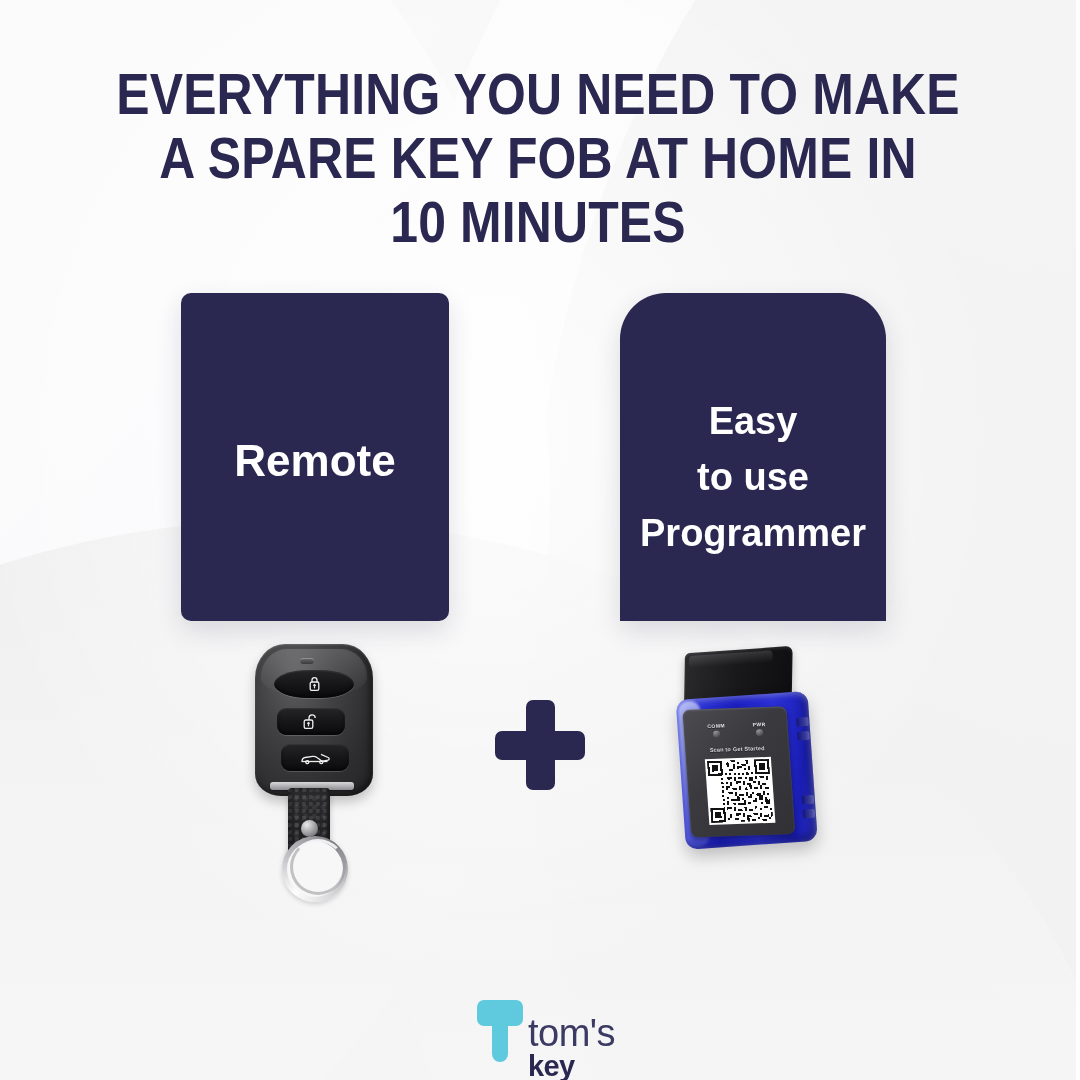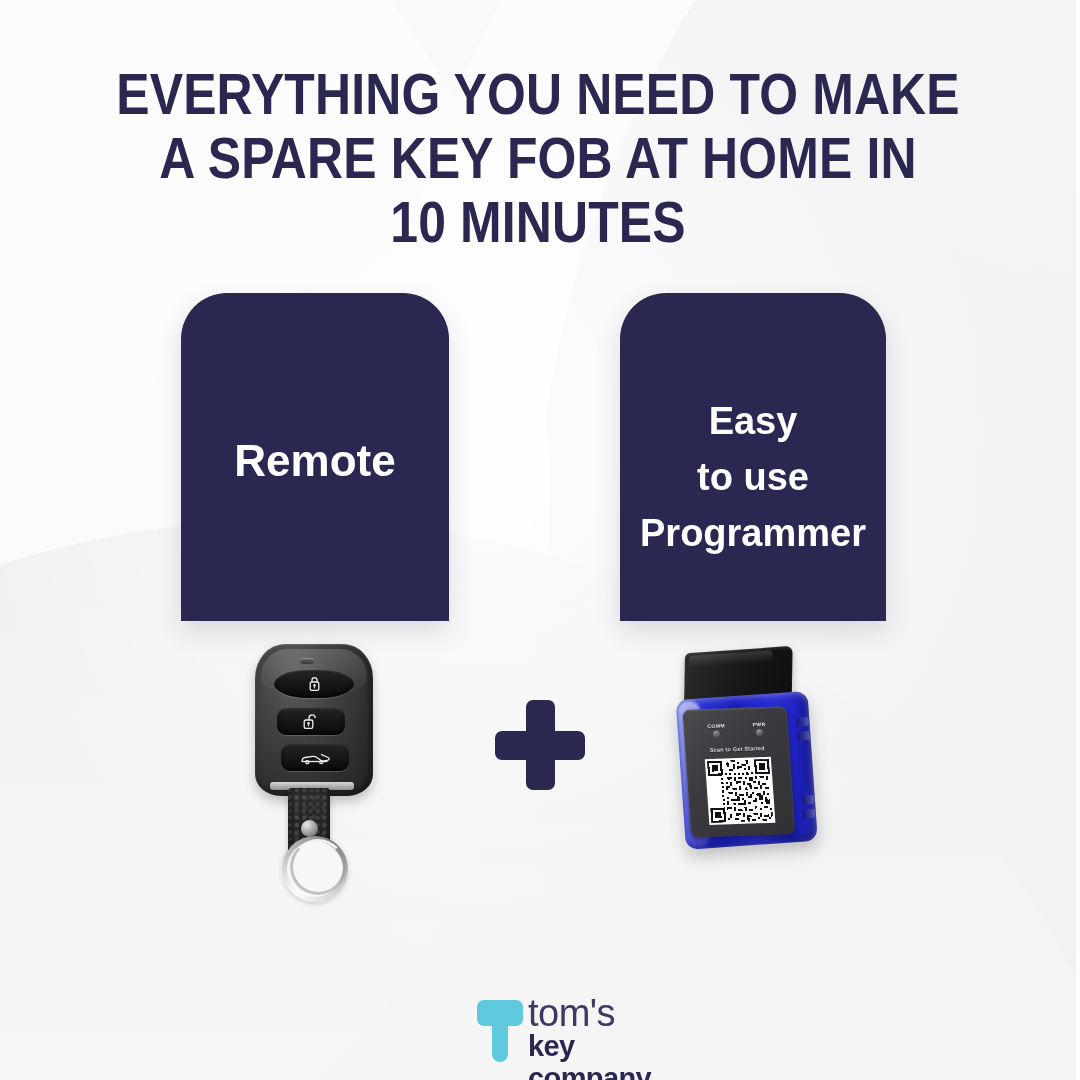--- a/index.html
+++ b/index.html
@@ -80,21 +80,21 @@
   }
   .card-inner{
     width:100%;
     text-align:center;
     color:#ffffff;
     font-weight:800;
     font-size:44px;
     line-height:56px;
     padding-top:8px;
   }
-  .card-left{left:181px;top:293px;width:268px;height:328px;}
+  .card-left{left:181px;top:293px;width:268px;height:328px;border-radius:10px;}
   .card-left .card-inner{font-size:44px;line-height:56px;}
   .card-right{left:620px;top:293px;width:266px;height:328px;}
   .card-right .card-inner{font-size:38px;line-height:56px;padding-top:40px;}
   .card-line{display:block;}
 
   
   .plus{
     position:absolute;left:495px;top:700px;width:90px;height:90px;
   }
   .plus span{
@@ -253,20 +253,21 @@
     background:#5fc9de;
   }
   .logo-key .stem{
     position:absolute;left:15px;top:22px;width:16px;height:40px;
     border-radius:0 0 8px 8px;background:#5fc9de;
   }
   .logo-txt{position:absolute;left:51px;top:-4px;}
   .logo-toms{
     font-size:38px;font-weight:300;color:#3b3a63;line-height:38px;
     letter-spacing:-.5px;
+    margin-top:20px;
   }
   .logo-kc{
     font-size:29px;font-weight:800;color:#2a2750;line-height:32px;
     letter-spacing:-.6px;margin-top:-2px;
   }
 </style>
 </head>
 <body>
 
 <div class="stage">

